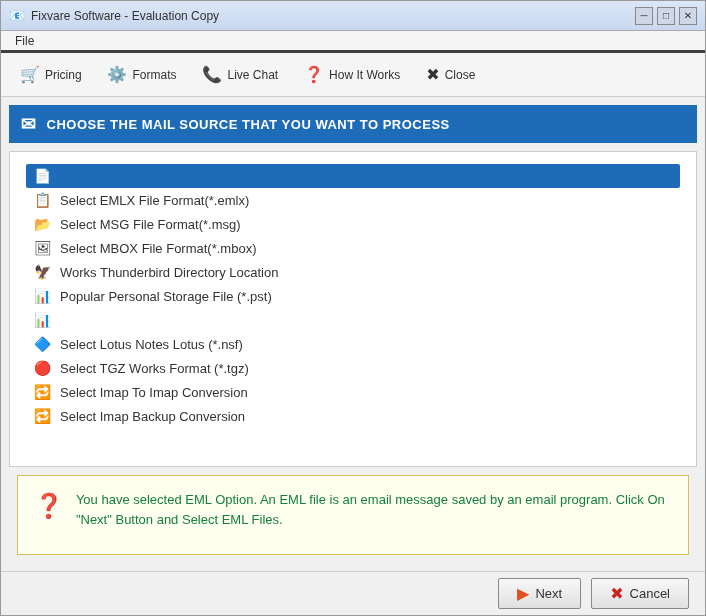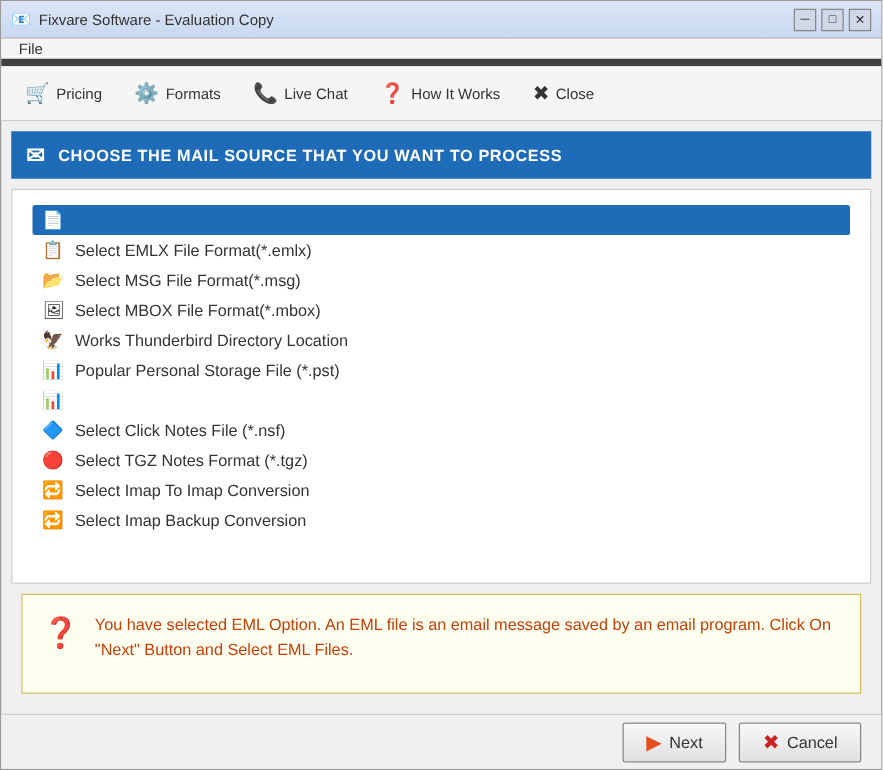--- a/index.html
+++ b/index.html
@@ -57,21 +57,21 @@
       font-size: 10px;
       cursor: pointer;
       color: #333;
     }
     .menu-bar {
       background: #f5f5f5;
       height: 22px;
       display: flex;
       align-items: center;
       padding: 0 8px;
-      border-bottom: 6px solid #404040;
+      border-bottom: 3px solid #404040;
       flex-shrink: 0;
     }
     .menu-item {
       font-size: 12px;
       padding: 2px 6px;
       cursor: pointer;
       color: #333;
     }
     .toolbar {
       background: #f5f5f5;
@@ -178,21 +178,21 @@
       flex-shrink: 0;
     }
     .info-icon {
       font-size: 24px;
       color: #4488cc;
       flex-shrink: 0;
       margin-top: 2px;
     }
     .info-text {
       font-size: 13px;
-      color: #c2410c;
+      color: #15803d;
       line-height: 1.5;
     }
     .footer-bar {
       height: 44px;
       display: flex;
       align-items: center;
       justify-content: flex-end;
       padding: 0 16px;
       gap: 10px;
       background: #f0f0f0;
@@ -292,25 +292,25 @@
           </li>
           <li class="format-item">
             <span class="format-icon">📊</span>
             <span>Popular Personal Storage File (*.pst)</span>
           </li>
           <li class="format-item">
             <span class="format-icon">📊</span>
           </li>
           <li class="format-item">
             <span class="format-icon">🔷</span>
-            <span>Select Click Notes File (*.nsf)</span>
+            <span>Select Lotus Notes Lotus (*.nsf)</span>
           </li>
           <li class="format-item">
             <span class="format-icon">🔴</span>
-            <span>Select TGZ Notes Format (*.tgz)</span>
+            <span>Select TGZ Works Format (*.tgz)</span>
           </li>
           <li class="format-item">
             <span class="format-icon">🔁</span>
             <span>Select Imap To Imap Conversion</span>
           </li>
           <li class="format-item">
             <span class="format-icon">🔁</span>
             <span>Select Imap Backup Conversion</span>
           </li>
         </ul>

